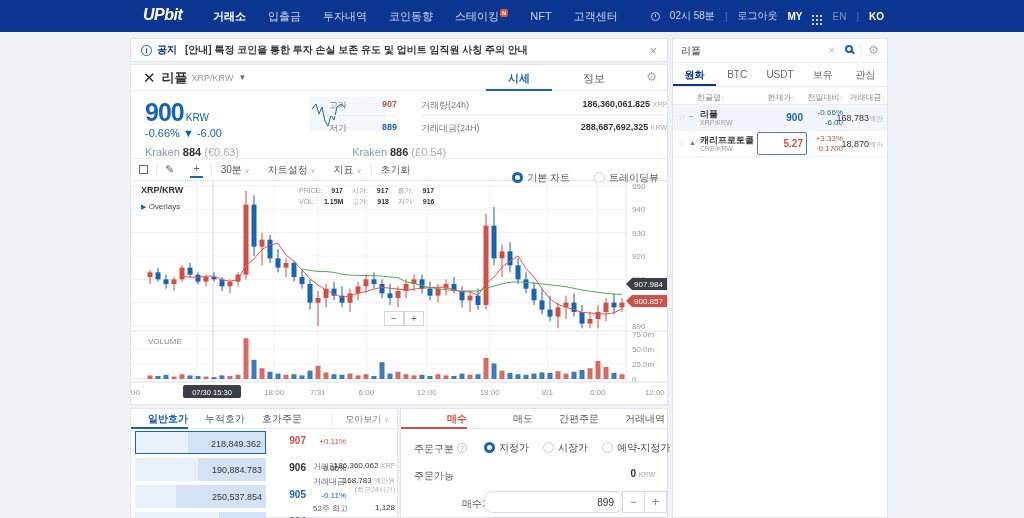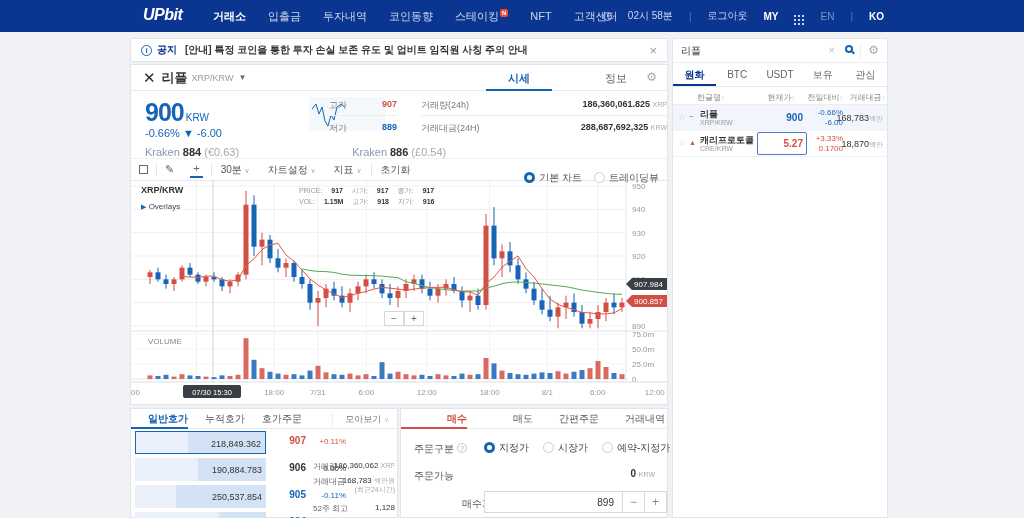--- a/index.html
+++ b/index.html
@@ -7,21 +7,21 @@
   body { font-family:"Liberation Sans","DejaVu Sans",sans-serif; background:#f0f2f5; color:#333; position:relative; }
   .abs { position:absolute; }
 
   
   .navbar { position:absolute; left:0; top:0; width:1024px; height:32px; background:#0a3692; display:flex; align-items:center; }
   .nav-logo { position:absolute; left:143px; top:6px; color:#fff; font-size:16px; font-weight:bold; font-style:italic; letter-spacing:-0.5px; }
   .nav-menu { position:absolute; left:213px; top:0; height:32px; display:flex; align-items:center; gap:22px; }
   .nav-item { color:rgba(255,255,255,.78); font-size:11px; cursor:pointer; position:relative; white-space:nowrap; }
   .nav-item.active { color:#fff; font-weight:bold; }
   .n-badge { display:inline-block; background:#e8503a; color:#fff; font-size:6px; font-weight:bold; padding:1px 2px; border-radius:2px; vertical-align:top; margin-left:1px; }
-  .nav-right { position:absolute; right:140px; top:0; height:32px; display:flex; align-items:center; gap:16px; color:#cdd7f2; font-size:10px; }
+  .nav-right { position:absolute; right:140px; top:0; height:32px; display:flex; align-items:center; gap:10px; color:#cdd7f2; font-size:10px; }
   .clock-ic { width:9px; height:9px; border:1px solid #b9c6e8; border-radius:50%; position:relative; }
   .clock-ic:after { content:''; position:absolute; left:3px; top:1px; width:1px; height:3px; background:#b9c6e8; }
   .nav-sep { color:rgba(255,255,255,.3); }
   .nav-strong { color:#fff; font-weight:bold; font-size:10px; }
   .grid-ic { width:2px; height:2px; background:#cdd7f2; box-shadow:4px 0 #cdd7f2,8px 0 #cdd7f2,0 4px #cdd7f2,4px 4px #cdd7f2,8px 4px #cdd7f2,0 8px #cdd7f2,4px 8px #cdd7f2,8px 8px #cdd7f2; margin-right:8px; }
   .lang-dim { color:rgba(255,255,255,.45); }
 
   
   .panel { position:absolute; background:#fff; border:1px solid #e1e4ea; }
 
@@ -64,21 +64,21 @@
   .kraken .sub { color:#aaa; }
 
   
   .ctoolbar { position:absolute; left:0; top:93px; width:536px; height:23px; border-top:1px solid #eef0f3; border-bottom:1px solid #e4e7ea; display:flex; align-items:center; font-size:10px; color:#555; }
   .tb-ic { margin:0 8px; cursor:pointer; color:#666; font-size:11px; position:relative; }
   .tb-ic.plus { border-bottom:2px solid #1763b6; padding:0 3px 2px; }
   .fs-ic { width:9px; height:9px; border:1px solid #666; display:inline-block; }
   .tb-sep { width:1px; height:12px; background:#e4e7ea; }
   .tb-btn { margin:0 9px; cursor:pointer; white-space:nowrap; }
   .tb-btn .dd { color:#aaa; font-size:7px; }
-  .tb-right { position:absolute; right:8px; display:flex; align-items:center; gap:12px; font-size:10px;margin-top:17px; }
+  .tb-right { position:absolute; right:8px; display:flex; align-items:center; gap:24px; font-size:10px;margin-top:17px; }
   .radio { width:11px; height:11px; border:1px solid #c9cdd3; border-radius:50%; display:inline-block; vertical-align:-2px; margin-right:4px; background:#fff; }
   .radio.on { border:3px solid #1763b6; }
 
   
   .chart-wrap { position:absolute; left:0; top:116px; width:536px; height:225px; }
   .chart-legend { position:absolute; left:10px; top:4px; font-size:9px; color:#333; font-weight:bold; }
   .overlays { position:absolute; left:10px; top:21px; font-size:8px; color:#445; }
   .overlays .tri { color:#1763b6; font-size:7px; }
   .ohlc { position:absolute; left:168px; top:4px; font-size:7px; color:#333; line-height:11px; white-space:nowrap; }
   .ohlc .lb { color:#999; }
@@ -181,21 +181,21 @@
 
 <div class="panel main">
 
   <div class="coin-head">
     <span class="xrp-logo">✕</span>
     <span class="coin-name">리플</span>
     <span class="coin-pair">XRP/KRW</span>
     <span class="coin-dd">▼</span>
   </div>
   <div class="mtab active abs" style="left:355px;">시세</div>
-  <div class="mtab abs" style="left:430px;text-align:right;">정보</div>
+  <div class="mtab abs" style="left:430px;">정보</div>
   <div class="gear">⚙</div>
 
   <div class="price-big">
     <span class="p">900</span><span class="cur">KRW</span>
   </div>
   <div class="price-chg">-0.66% ▼ -6.00</div>
 
   <div class="spark">
     <svg width="76" height="34">
         <polyline id="sparkline" fill="none" stroke="#1763b6" stroke-width="1" points="3,12 7,7 10,17 13,10 16,24 19,29 22,18 25,23 28,10 32,7 36,10"></polyline>
@@ -566,21 +566,21 @@
     <span class="rlabel"><span class="radio"></span><span>시장가</span></span>
     <span class="rlabel"><span class="radio"></span><span>예약-지정가</span></span>
   </div>
 
   <div class="form-row" style="top:60px;">주문가능</div>
   <div class="fval" style="right:12px; top:59px;">
     <b>0</b> <span class="unit">KRW</span>
   </div>
 
   <div class="form-row" style="top:88px;margin-left:48px;">매수가격(KRW)</div>
-  <input class="finput" style="left: 83px; top: 82px; width: 139px;" value="899">
+  <input class="finput" style="left: 83px; top: 82px; width: 139px; border-radius: 8px;" value="899">
   <span class="stepbtn" style="left:221px; top:82px;">−</span>
   <span class="stepbtn" style="left:243px; top:82px;">+</span>
 
   <input class="finput" style="left: 83px; top: 108px; width: 183px; color: rgb(153, 153, 153);" value="0">
 </div>
 
 <div class="panel sidebar">
   <div class="srch">
     <input value="리플" style="">
     <span class="srch-x">×</span>

